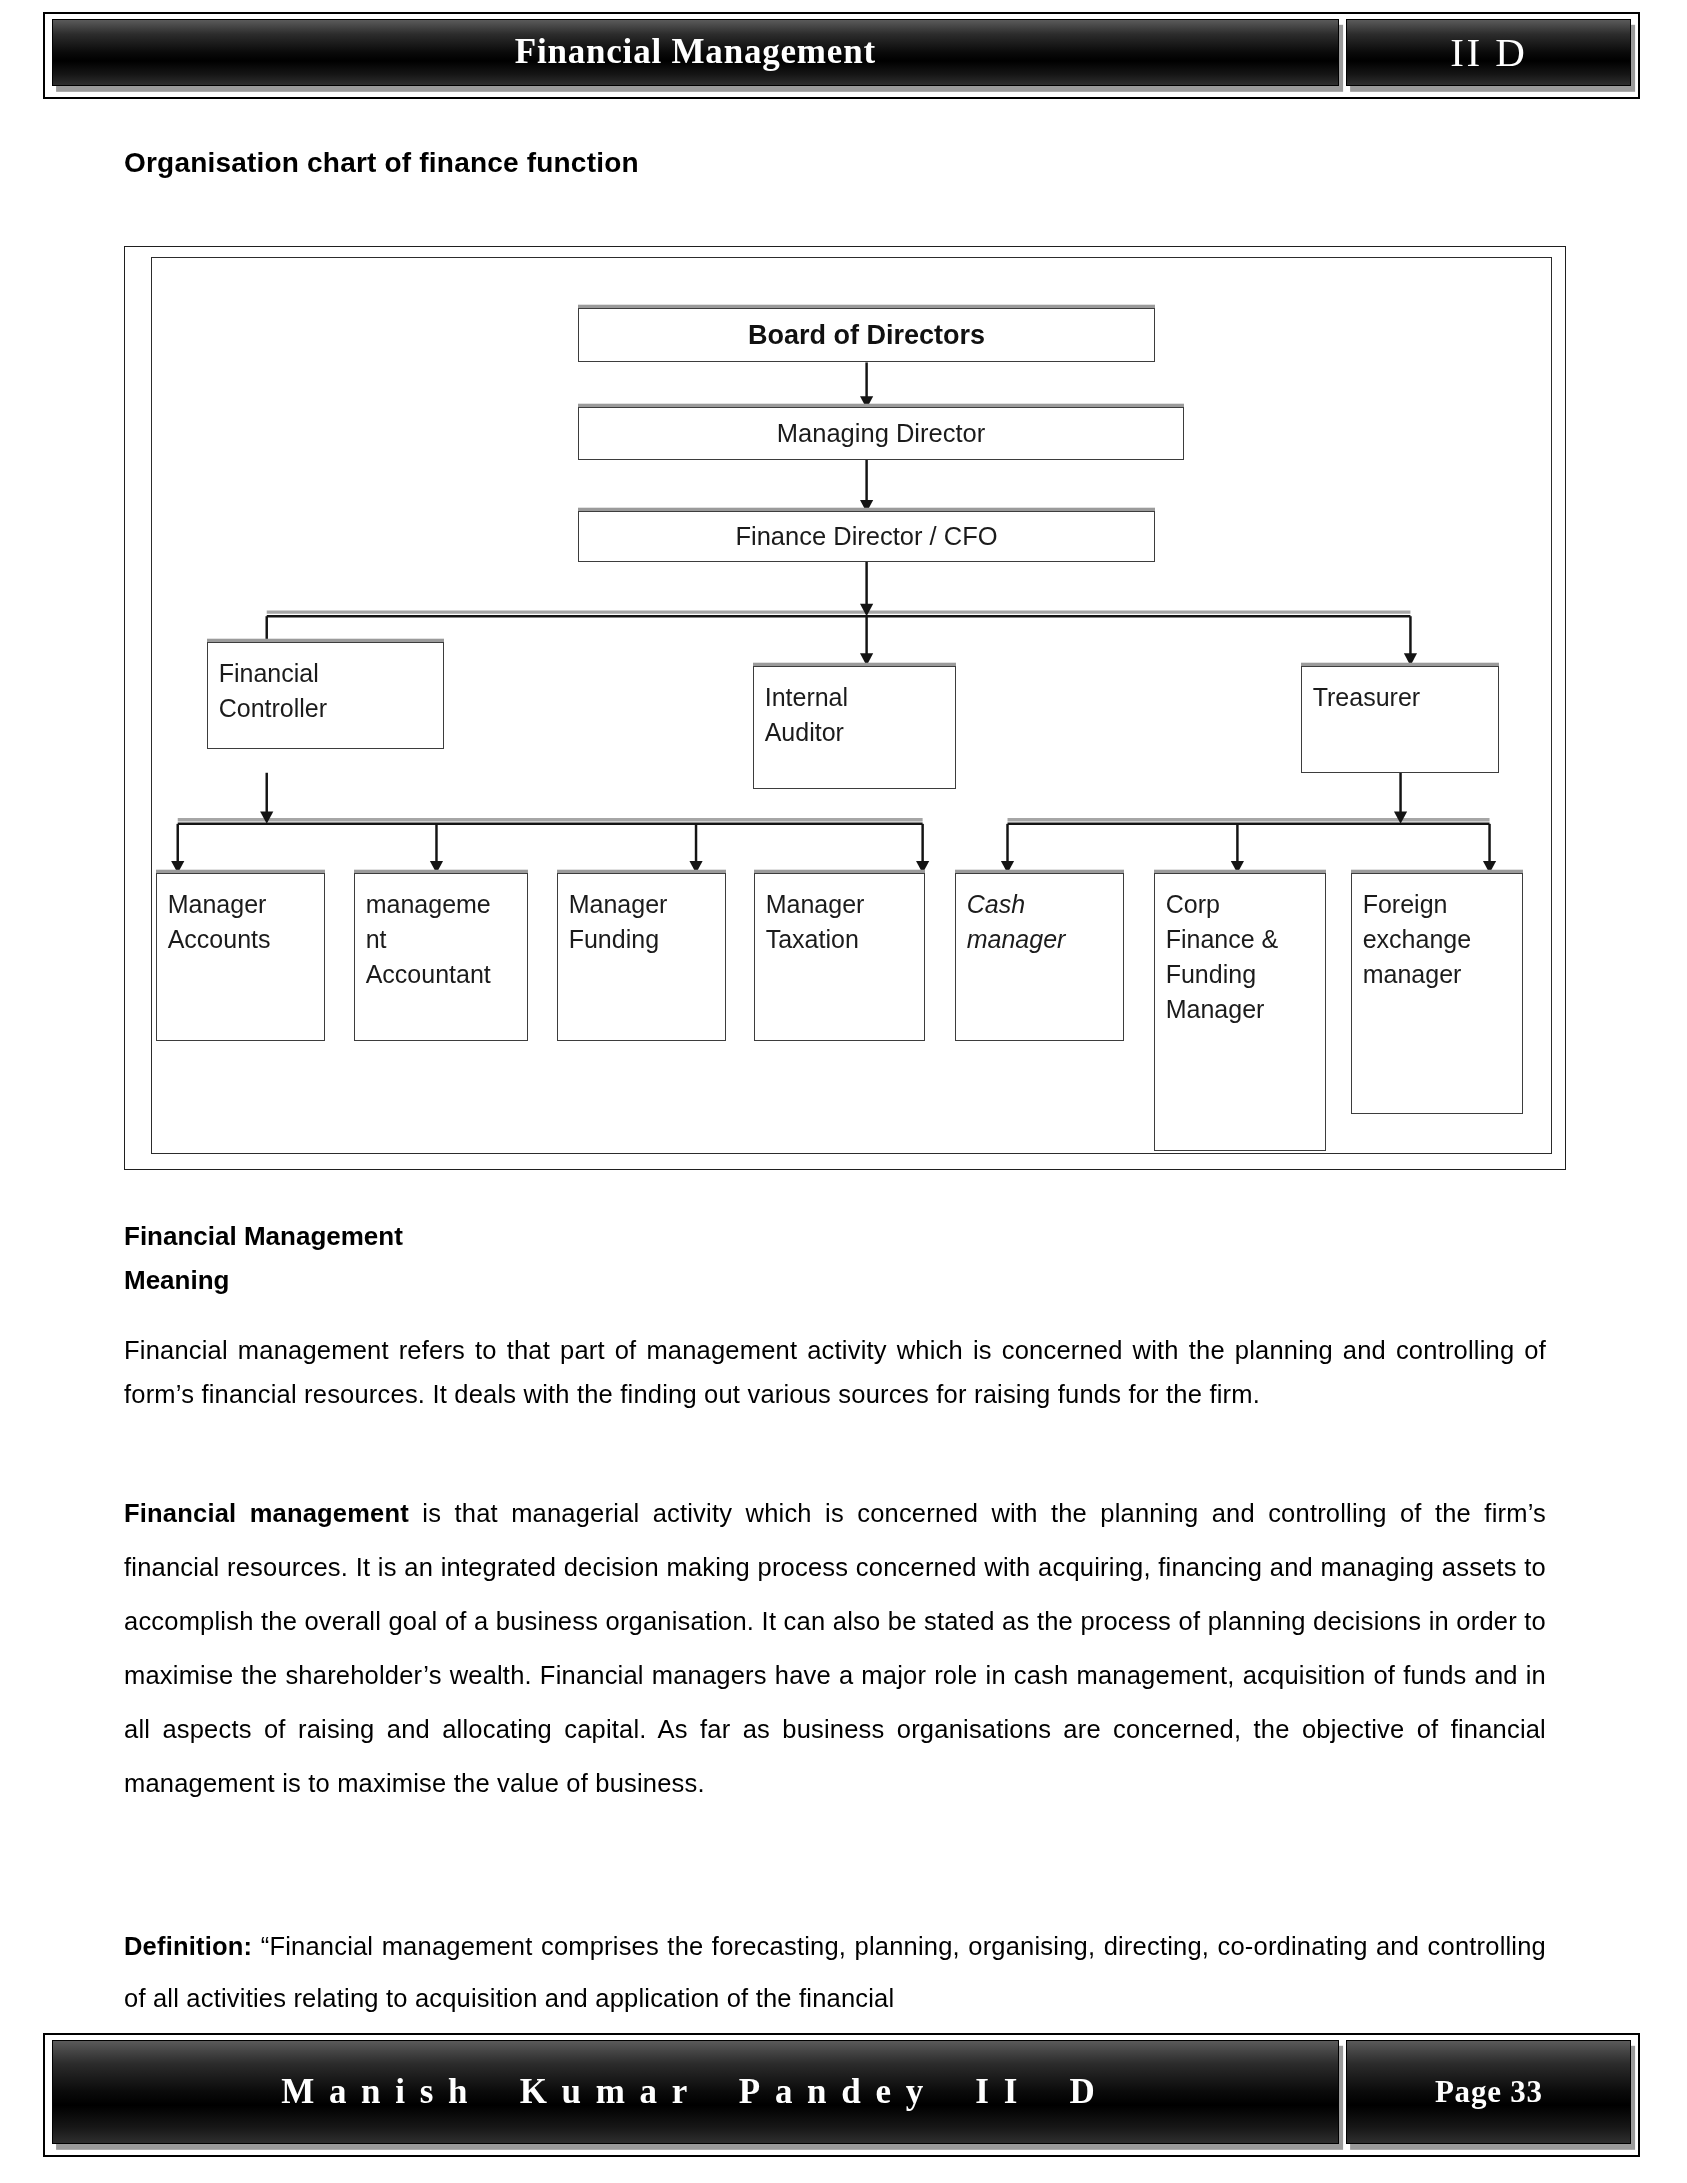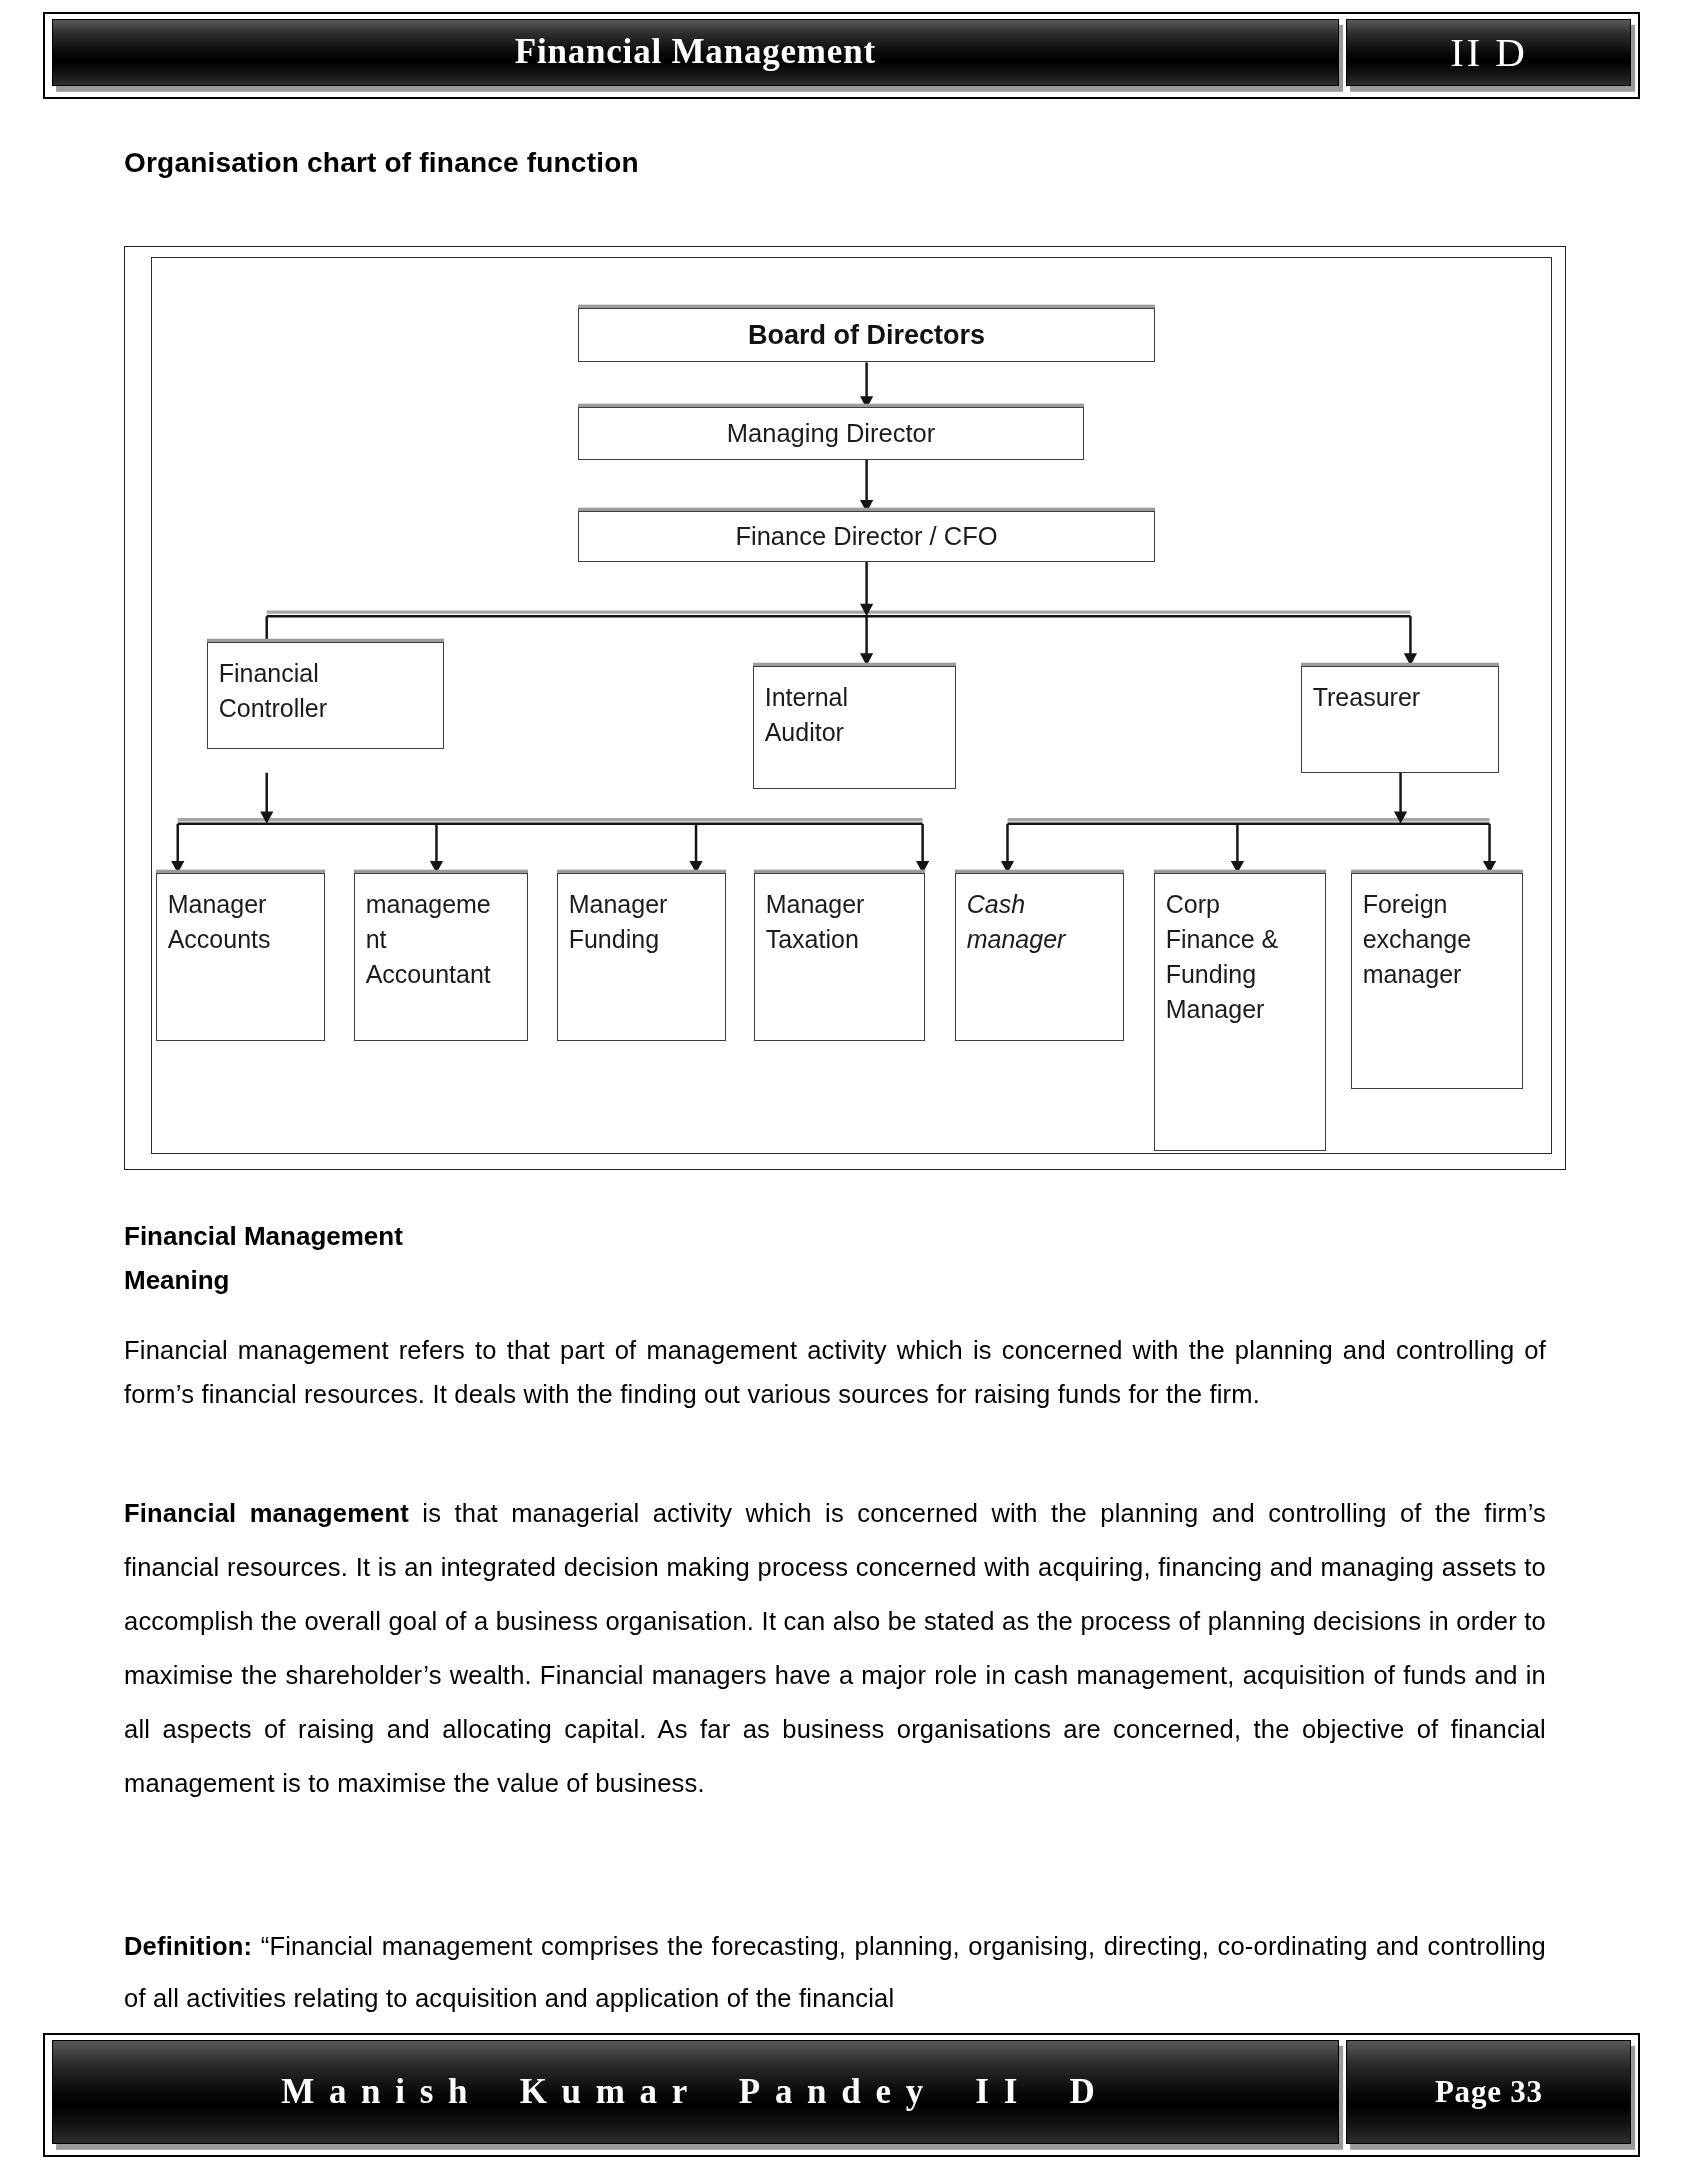--- a/index.html
+++ b/index.html
@@ -137,21 +137,21 @@
     <polygon points="1063,745 1079,745 1071,760" fill="#141414"></polygon>
     <line x1="1350" y1="700" x2="1350" y2="748" stroke="#141414" stroke-width="3"></line>
     <polygon points="1342,745 1358,745 1350,760" fill="#141414"></polygon>
     <line x1="1656" y1="700" x2="1656" y2="748" stroke="#141414" stroke-width="3"></line>
     <polygon points="1648,745 1664,745 1656,760" fill="#141414"></polygon>
   </svg>
 
   <div class="node node-center node-board" style="left:453px;top:61px;width:577px;height:54px;">
     <span>Board of Directors</span>
   </div>
-  <div class="node node-center node-mid" style="left:453px;top:160px;width:506px;height:53px;">
+  <div class="node node-center node-mid" style="left:453px;top:160px;width:606px;height:53px;">
     <span>Managing Director</span>
   </div>
   <div class="node node-center node-mid" style="left:453px;top:264px;width:577px;height:51px;">
     <span>Finance Director / CFO</span>
   </div>
 
   <div class="node node-leaf" style="left:82px;top:395px;width:237px;height:107px;">
       <div>Financial</div>
       <div>Controller</div>
     </div>
@@ -183,21 +183,21 @@
   <div class="node node-leaf" style="left:830px;top:626px;width:169px;height:168px;font-style:italic;">
       <div>Cash</div>
       <div>manager</div>
     </div>
   <div class="node node-leaf" style="left:1029px;top:626px;width:172px;height:278px;">
       <div>Corp</div>
       <div>Finance &amp;</div>
       <div>Funding</div>
       <div>Manager</div>
     </div>
-  <div class="node node-leaf" style="left:1226px;top:626px;width:172px;height:216px;">
+  <div class="node node-leaf" style="left:1226px;top:626px;width:172px;height:241px;">
       <div>Foreign</div>
       <div>exchange</div>
       <div>manager</div>
     </div>
 </div>
 
 <h3 class="subheading" style="top:1221px;">Financial Management</h3>
 <h3 class="subheading" style="top:1265px;">Meaning</h3>
 
 <p class="para para-tight" style="top:1328px;"><b></b><span>Financial management refers to that part of management activity which is concerned with the planning and controlling of form’s financial resources. It deals with the finding out various sources for raising funds for the firm.</span></p>

